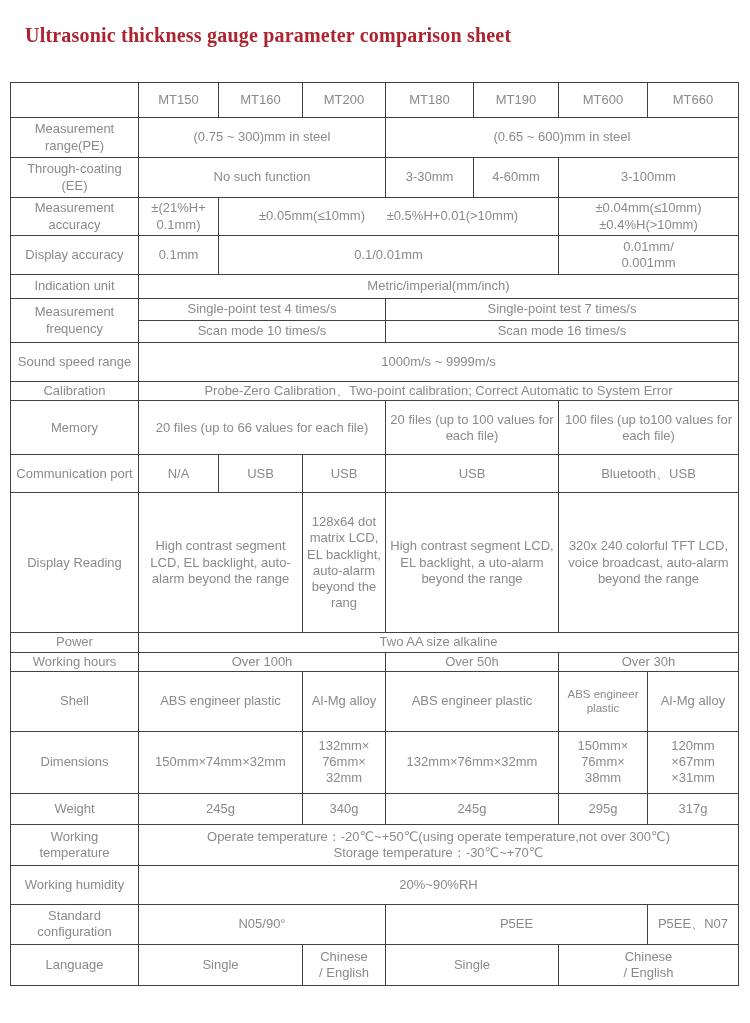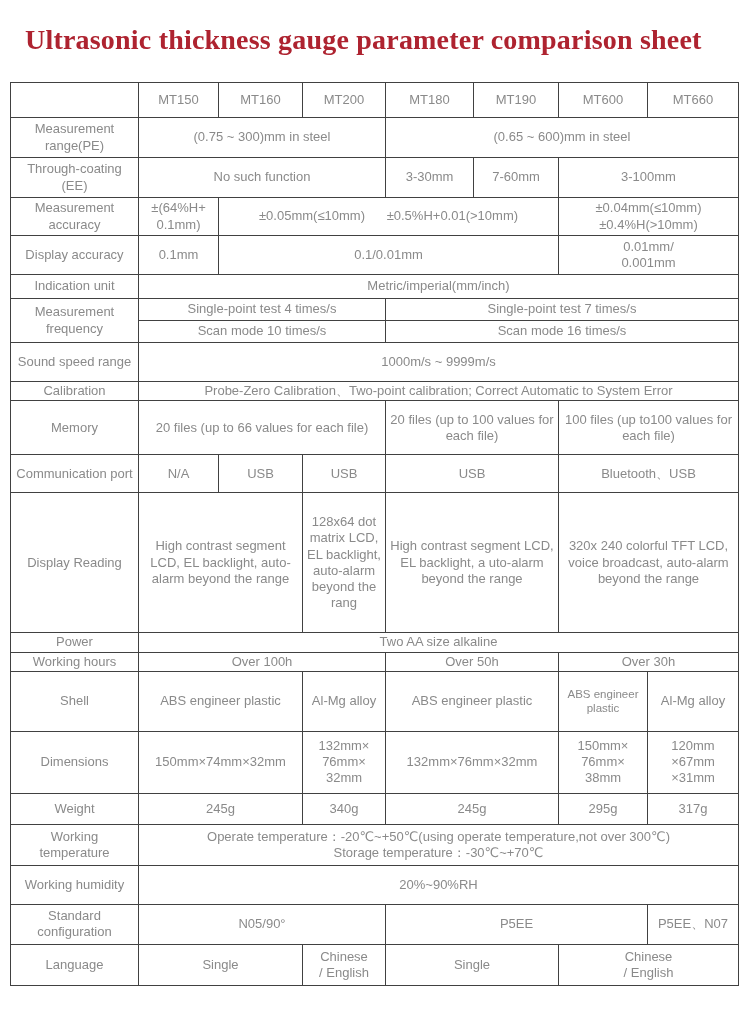--- a/index.html
+++ b/index.html
@@ -1,20 +1,20 @@
 <!DOCTYPE html>
 <html><head>
 <meta charset="utf-8">
 <style>
   html,body{margin:0;padding:0;background:#ffffff;}
   .page{position:relative;width:750px;height:1023px;background:#ffffff;overflow:hidden;
         font-family:"Liberation Sans","DejaVu Sans",sans-serif;}
   .title{position:absolute;left:25px;top:24px;margin:0;
          font-family:"Liberation Serif","DejaVu Serif",serif;
-         font-size:28px;font-weight:bold;letter-spacing:0.2px;}
+         font-size:20px;font-weight:bold;letter-spacing:0.2px;}
   table.sheet{position:absolute;left:10px;top:82px;width:728px;
               border-collapse:collapse;table-layout:fixed;
               color:#8a8a8a;font-size:13px;}
   table.sheet td{border:1px solid #414141;text-align:center;vertical-align:middle;
                  padding:1px 4px;line-height:1.25;overflow:hidden;word-wrap:break-word;}
   td.label{text-align:left;padding-left:8px;margin-left:28px;}
   td.left{text-align:left;padding-left:7px;}
   td.temp{text-align:left;padding-left:55px;margin-top:28px;}
   .pre{white-space:pre-wrap;}
   .preline{white-space:pre-line;}
@@ -56,27 +56,27 @@
       <tr class="h40">
         <td class="label">Measurement range(PE)</td>
         <td colspan="3">(0.75 ~ 300)mm in steel</td>
         <td colspan="4">(0.65 ~ 600)mm in steel</td>
       </tr>
 
       <tr class="h40">
         <td class="label">Through-coating (EE)</td>
         <td colspan="3">No such function</td>
         <td>3-30mm</td>
-        <td>7-60mm</td>
+        <td>4-60mm</td>
         <td colspan="2">3-100mm</td>
       </tr>
 
       <tr class="h38">
         <td class="label">Measurement accuracy</td>
-        <td>±(64%H+ 0.1mm)</td>
+        <td>±(21%H+ 0.1mm)</td>
         <td colspan="4" class="pre">±0.05mm(≤10mm)      ±0.5%H+0.01(&gt;10mm)</td>
         <td colspan="2" class="preline">±0.04mm(≤10mm)
 ±0.4%H(&gt;10mm)</td>
       </tr>
 
       <tr class="h39">
         <td class="label">Display accuracy</td>
         <td>0.1mm</td>
         <td colspan="4">0.1/0.01mm</td>
         <td colspan="2" class="preline">0.01mm/

